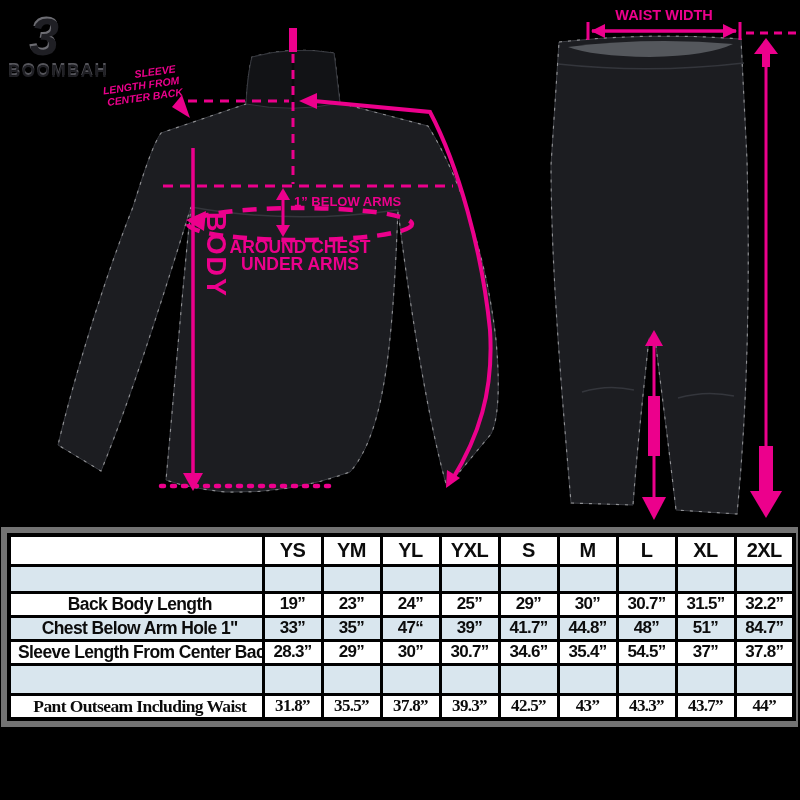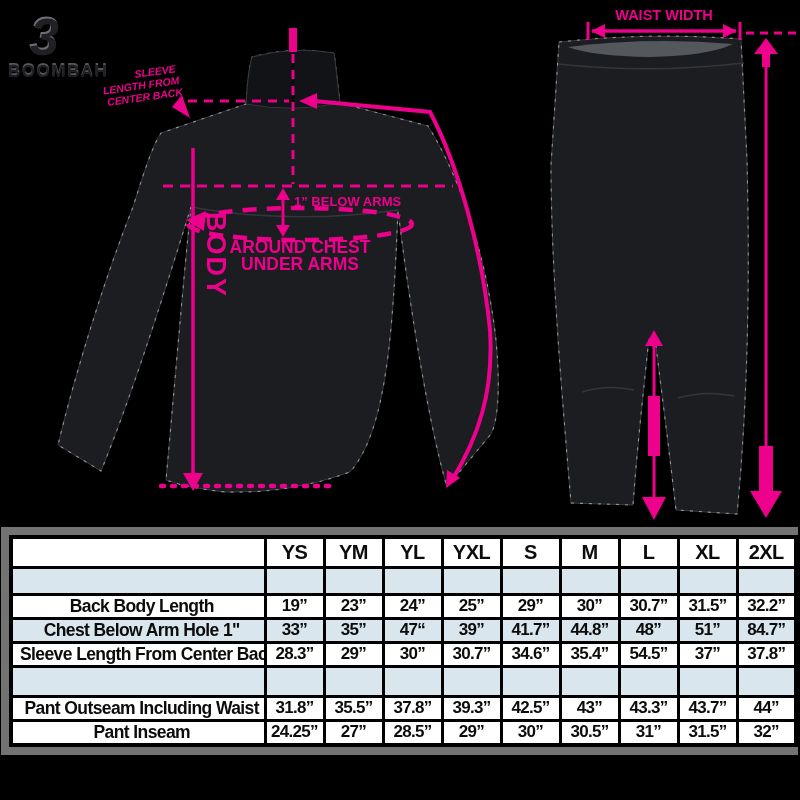--- a/index.html
+++ b/index.html
@@ -8,21 +8,21 @@
   svg.diagram{position:absolute;top:0;left:0;display:block;}
   svg text{font-family:"Liberation Sans",sans-serif;font-weight:bold;}
   .pink-text{fill:#ec008c;}
   .garment{fill:#1c1d21;stroke:#3a3c42;stroke-width:1;}
   .edge-glow{fill:none;stroke:rgba(255,255,255,0.45);stroke-width:1.2;stroke-dasharray:3 6;}
   .seam{fill:none;stroke:#34363c;stroke-width:1.5;}
   .pk-line{stroke:#ec008c;fill:none;}
   .pk-fill{fill:#ec008c;stroke:none;}
 
   .table-wrap{position:absolute;top:527px;left:1px;width:797px;box-sizing:border-box;
-              border:8px solid #737373;background:#000;}
+              border:6px solid #737373;background:#000;}
   table{border-collapse:collapse;table-layout:fixed;width:100%;border:4px solid #000;}
   td,th{border:3px solid #000;font-weight:bold;color:#0c0c0c;overflow:hidden;white-space:nowrap;
         padding:0;vertical-align:middle;}
   tr.white td,tr.white th{background:#ffffff;}
   tr.blue td,tr.blue th{background:#d9e6ee;}
   th.val-col{font-size:20px;letter-spacing:-0.5px;text-align:center;}
   td.val-col{font-size:17px;letter-spacing:-0.7px;text-align:center;}
   td.label-col,th.label-col{font-size:17.5px;letter-spacing:-0.6px;text-align:center;padding-left:7px;}
 </style>
 </head>
@@ -221,41 +221,29 @@
             <td class="val-col"></td>
             <td class="val-col"></td>
             <td class="val-col"></td>
             <td class="val-col"></td>
             <td class="val-col"></td>
             <td class="val-col"></td>
             <td class="val-col"></td>
             <td class="val-col"></td>
             <td class="val-col"></td>
           </tr>
-          <tr class="white" style="height: 23px;">
+          <tr class="white" style="height: 23px; font-family: Liberation Serif, serif;">
             <td class="label-col">Pant Outseam Including Waist</td>
             <td class="val-col">31.8”</td>
             <td class="val-col">35.5”</td>
             <td class="val-col">37.8”</td>
             <td class="val-col">39.3”</td>
             <td class="val-col">42.5”</td>
             <td class="val-col">43”</td>
             <td class="val-col">43.3”</td>
             <td class="val-col">43.7”</td>
             <td class="val-col">44”</td>
           </tr>
-          <tr class="white" style="height: 24px;">
-            <td class="label-col">Pant Inseam</td>
-            <td class="val-col">24.25”</td>
-            <td class="val-col">27”</td>
-            <td class="val-col">28.5”</td>
-            <td class="val-col">29”</td>
-            <td class="val-col">30”</td>
-            <td class="val-col">30.5”</td>
-            <td class="val-col">31”</td>
-            <td class="val-col">31.5”</td>
-            <td class="val-col">32”</td>
-          </tr>
         </tbody>
     </table>
   </div>
 
 </div>
 
 </body></html>

